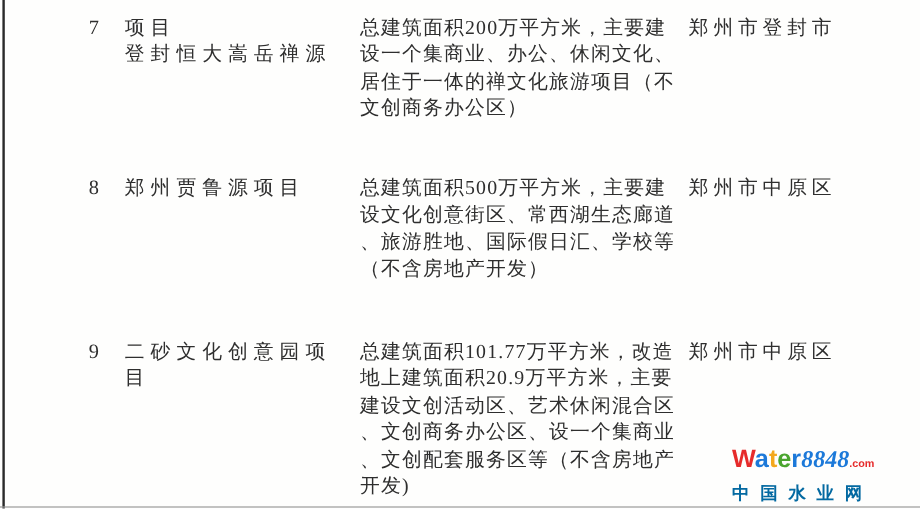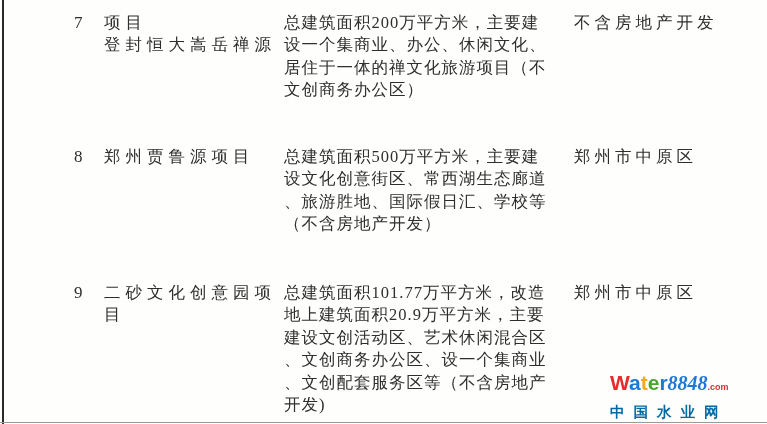--- a/index.html
+++ b/index.html
@@ -17,21 +17,21 @@
   }
   .bottom-line {
     position:absolute; left:0; top:422px; width:767px; height:1px;
     background:#9a9a9a;
   }
   .row { position:absolute; left:0; width:767px; }
   .row .cell { position:absolute; top:0; }
   .line { white-space:nowrap; line-height:22.4px; font-size:16.5px; }
   .col-num  { left:74px;  width:24px; font-size:17px; line-height:22.4px; }
   .col-name { left:104px; width:182px; letter-spacing:5px; }
-  .col-desc { left:284px; width:285px; letter-spacing:1px; }
+  .col-desc { left:300px; width:285px; letter-spacing:1px; }
   .col-loc  { left:574px; width:145px; letter-spacing:4px; font-size:16.5px; line-height:22.4px; white-space:nowrap; }
 
   .watermark {
     position:absolute; left:610px; top:371px; width:130px;
     font-family:"Liberation Sans","DejaVu Sans",sans-serif;
     cursor:pointer;
   }
   .wm-line1 { font-weight:bold; font-size:21px; line-height:24px; white-space:nowrap; }
   .wm-num {
     font-family:"Liberation Serif","DejaVu Serif",serif;
@@ -55,21 +55,21 @@
     <div class="cell col-name">
       <div class="line">项目</div>
       <div class="line">登封恒大嵩岳禅源</div>
     </div>
     <div class="cell col-desc">
       <div class="line">总建筑面积200万平方米，主要建</div>
       <div class="line">设一个集商业、办公、休闲文化、</div>
       <div class="line">居住于一体的禅文化旅游项目（不</div>
       <div class="line">文创商务办公区）</div>
     </div>
-    <div class="cell col-loc">不含房地产开发</div>
+    <div class="cell col-loc">郑州市登封市</div>
   </div>
 
   <div class="row" style="top:146px">
     <div class="cell col-num line">8</div>
     <div class="cell col-name">
       <div class="line">郑州贾鲁源项目</div>
     </div>
     <div class="cell col-desc">
       <div class="line">总建筑面积500万平方米，主要建</div>
       <div class="line">设文化创意街区、常西湖生态廊道</div>

